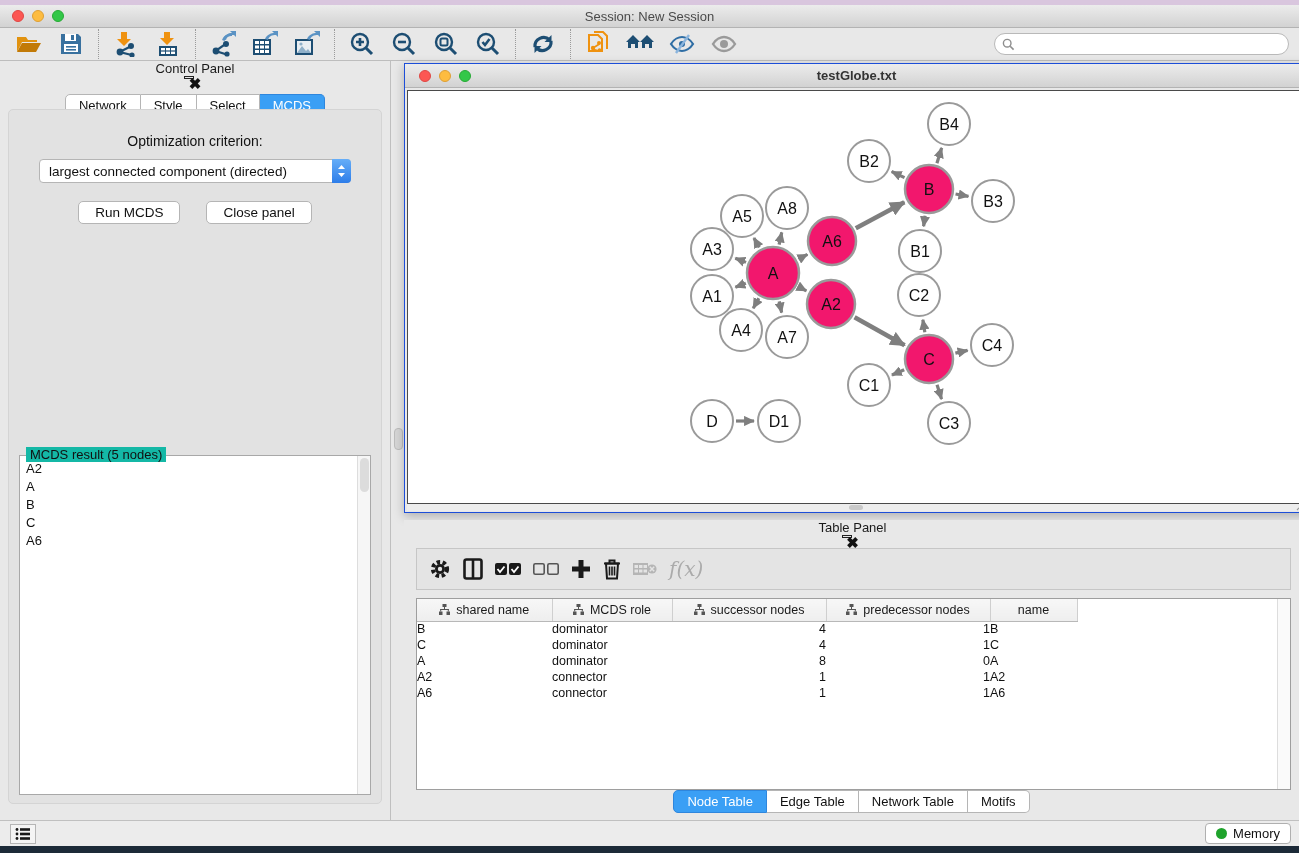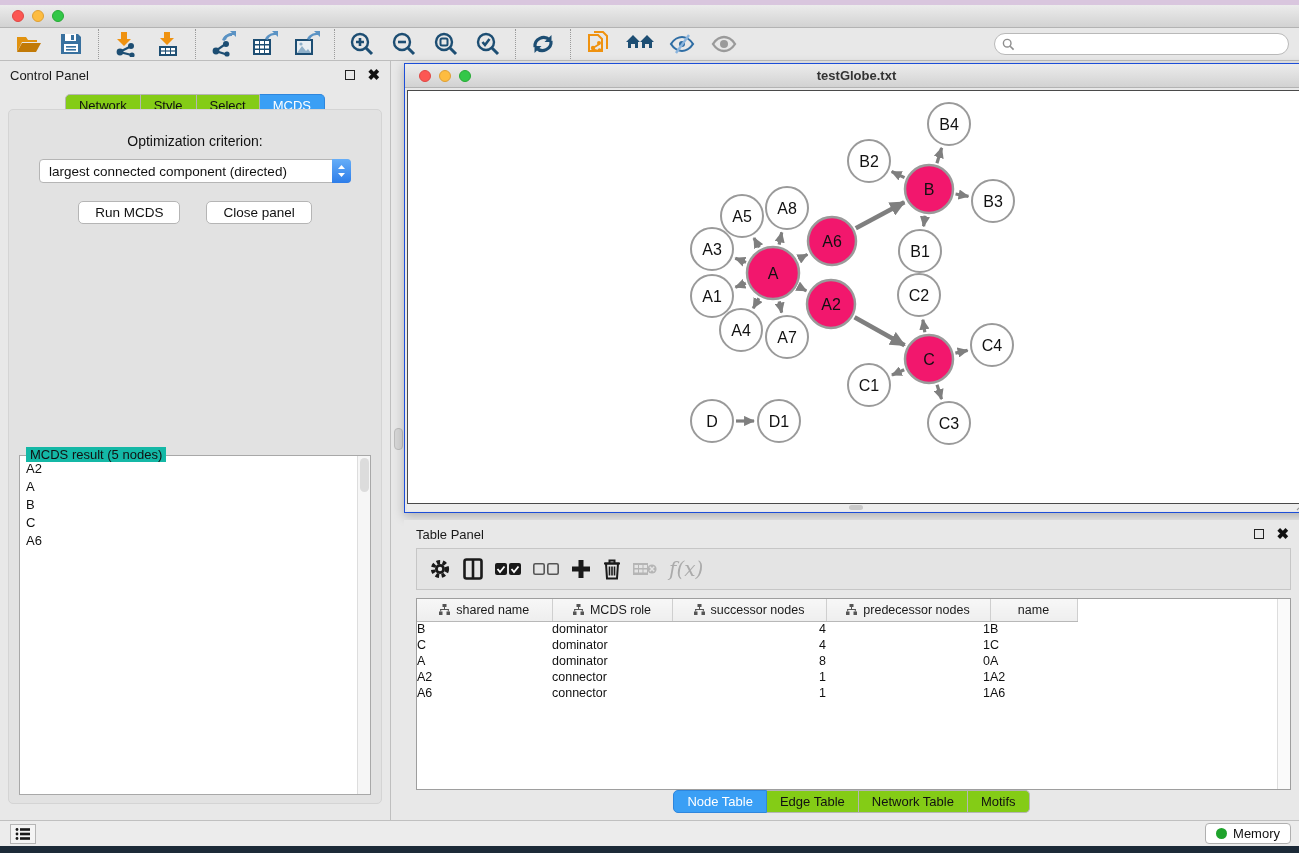--- a/index.html
+++ b/index.html
@@ -26,27 +26,27 @@
     background:#e8e8e8; border-bottom:1px solid #bdbdbd; display:flex; align-items:center; padding:0 8px; }
   .tb-btn { width:42px; height:30px; display:flex; align-items:center; justify-content:center; cursor:pointer; }
   .tb-sep { width:1px; height:30px; border-left:1px dotted #9a9a9a; margin:0 6px; }
   .search-box { position:absolute; right:10px; top:5px; width:295px; height:22px; background:#fff;
     border:1px solid #b9b9b9; border-radius:12px; display:flex; align-items:center; padding-left:7px; }
   .search-box input { border:none; outline:none; flex:1; font-size:12px; background:transparent; margin-left:5px; }
 
   
   .control-panel { position:absolute; left:0; top:61px; width:391px; height:759px;
     background:#e8e8e8; border-right:1px solid #bfbfbf; }
-  .panel-header { height:28px; display:flex; align-items:center; padding:0 10px; }
+  .panel-header { height:28px; display:flex; align-items:center; padding:0 10px;flex-direction:column; }
   .panel-header .ph-title { font-size:13px; color:#1a1a1a; flex:1; }
   .float-icon { width:10px; height:10px; border:1.5px solid #222; margin-right:12px; cursor:pointer; }
   .close-x { font-size:15px; font-weight:bold; color:#111; line-height:10px; cursor:pointer; }
 
   .seg { display:flex; justify-content:center; }
-  .seg .seg-btn { background:#84cc16; border:1px solid #b5b5b5; border-left:none; padding:3px 13px;
+  .seg .seg-btn { background:#ffffff; border:1px solid #b5b5b5; border-left:none; padding:3px 13px;
     font-size:13px; color:#111; cursor:pointer; font-family:inherit; }
   .seg .seg-btn:first-child { border-left:1px solid #b5b5b5; border-radius:5px 0 0 5px; }
   .seg .seg-btn:last-child { border-radius:0 5px 5px 0; }
   .seg .seg-btn.active { background:#3a9ff5; border-color:#2e86dd; color:#fff; }
 
   .cp-tabs { position:absolute; left:0; right:0; top:33px; }
   .cp-body { position:absolute; left:8px; right:8px; top:48px; bottom:16px;
     background:#e2e2e2; border:1px solid #cwhite; border:1px solid #d4d4d4; border-radius:5px; }
   .opt-label { text-align:center; margin-top:23px; font-size:14px; color:#111; }
   .criterion { margin:10px auto 0; width:312px; height:24px; background:#fff; border:1px solid #b5b5b5;
@@ -127,20 +127,21 @@
 <body>
 
 <div class="desktop-top"></div>
 
 <div class="titlebar">
   <div class="lights">
     <div class="light red"></div>
     <div class="light yellow"></div>
     <div class="light green"></div>
   </div>
+  <div class="title">Session: New Session</div>
 </div>
 
 <div class="main-toolbar">
   <div class="tb-btn">
     <svg width="28" height="22" viewBox="0 0 28 22">
         <path fill="#e1920f" d="M2 4h9l2 3h9v2H7L2 19Z"></path>
         <path fill="#c27a07" d="M7 10h19l-5 9H2Z"></path>
       </svg>
   </div>
   <div class="tb-btn">

